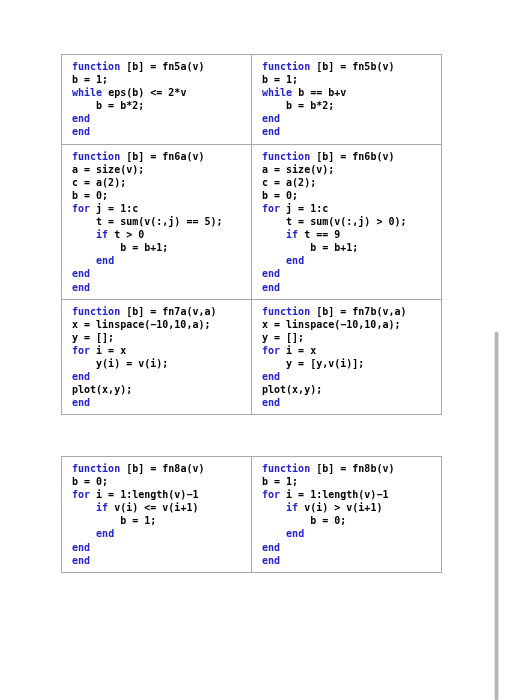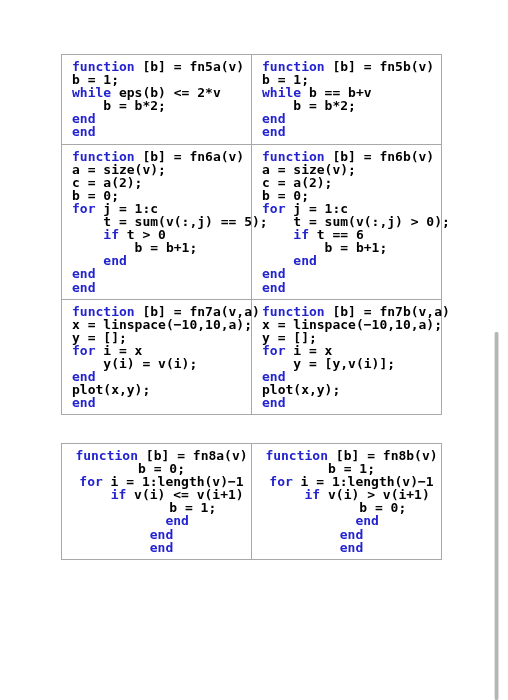--- a/index.html
+++ b/index.html
@@ -30,38 +30,37 @@
     table-layout: fixed;
     background: #ffffff;
   }
   #table-upper {
     left: 61px;
     top: 54px;
     width: 380px;
   }
   #table-lower {
     left: 61px;
-    top: 443px;
+    top: 456px;
     width: 380px;
-    text-align: center;
   }
   .code-table col.c1 { width: 190px; }
   .code-table col.c2 { width: 190px; }
 
   .code-table td {
     border: 1px solid #a8a8a8;
     vertical-align: top;
     padding: 5px 0 5px 10px;
     background: #ffffff;
   }
 
   .code-block {
     margin: 0;
     font-family: "DejaVu Sans Mono", monospace;
-    font-size: 13px;
+    font-size: 10px;
     line-height: 13.1px;
     font-weight: bold;
     color: #000000;
     white-space: pre;
     letter-spacing: 0px;
   }
   .kw { color: #2323cf; }
 
   
   #scrollbar-track {
@@ -120,21 +119,21 @@
 <span class="kw">end</span>
 <span class="kw">end</span></pre>
           </td>
           <td>
             <pre class="code-block"><span class="kw">function</span><span> [b] = fn6b(v)</span>
 <span>a = size(v);</span>
 <span>c = a(2);</span>
 <span>b = 0;</span>
 <span class="kw">for</span><span> j = 1:c</span>
 <span>    t = sum(v(:,j) &gt; 0);</span>
-<span>    </span><span class="kw">if</span><span> t == 6</span>
+<span>    </span><span class="kw">if</span><span> t == 9</span>
 <span>        b = b+1;</span>
 <span>    </span><span class="kw">end</span>
 <span class="kw">end</span>
 <span class="kw">end</span></pre>
           </td>
         </tr>
         <tr>
           <td>
             <pre class="code-block"><span class="kw">function</span><span> [b] = fn7a(v,a)</span>
 <span>x = linspace(−10,10,a);</span>

